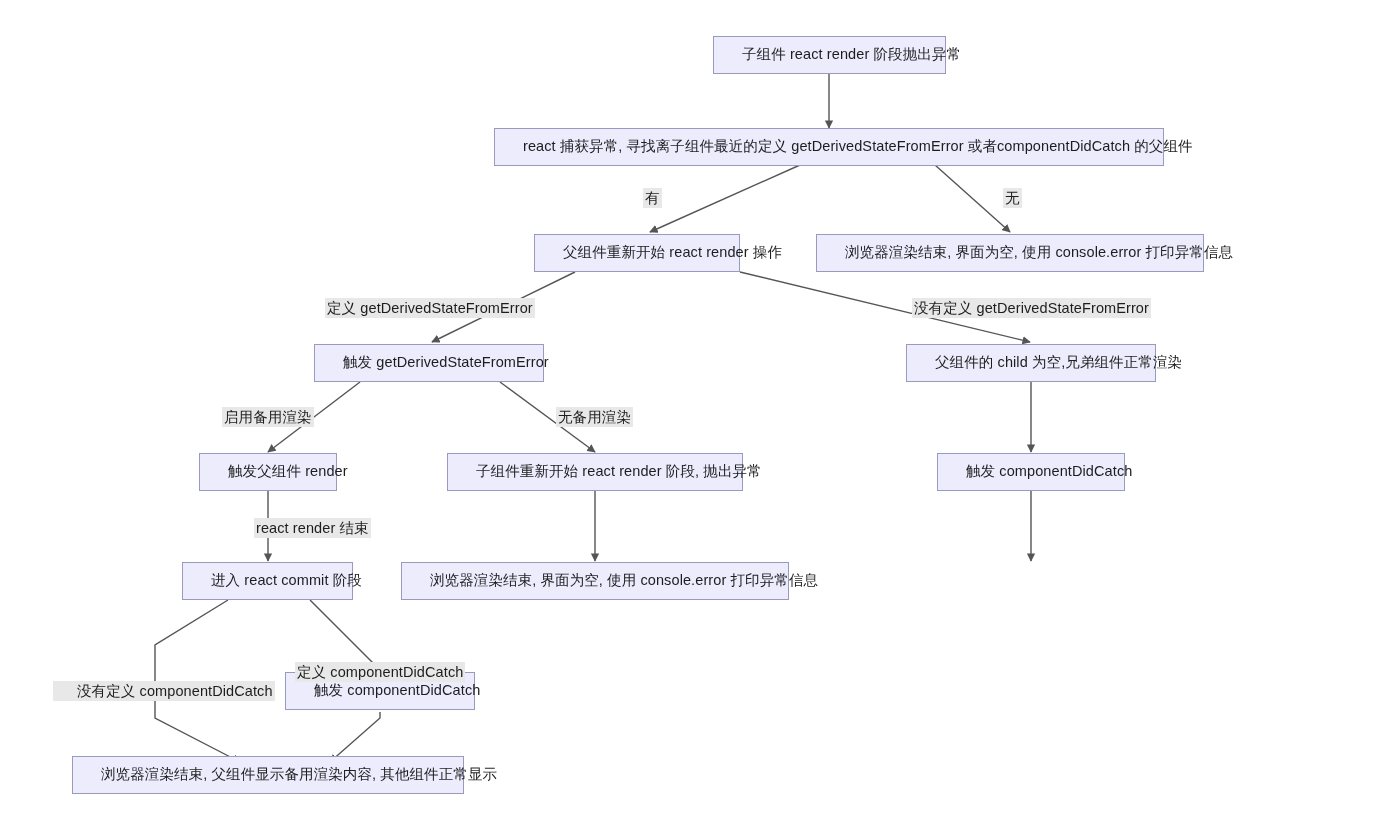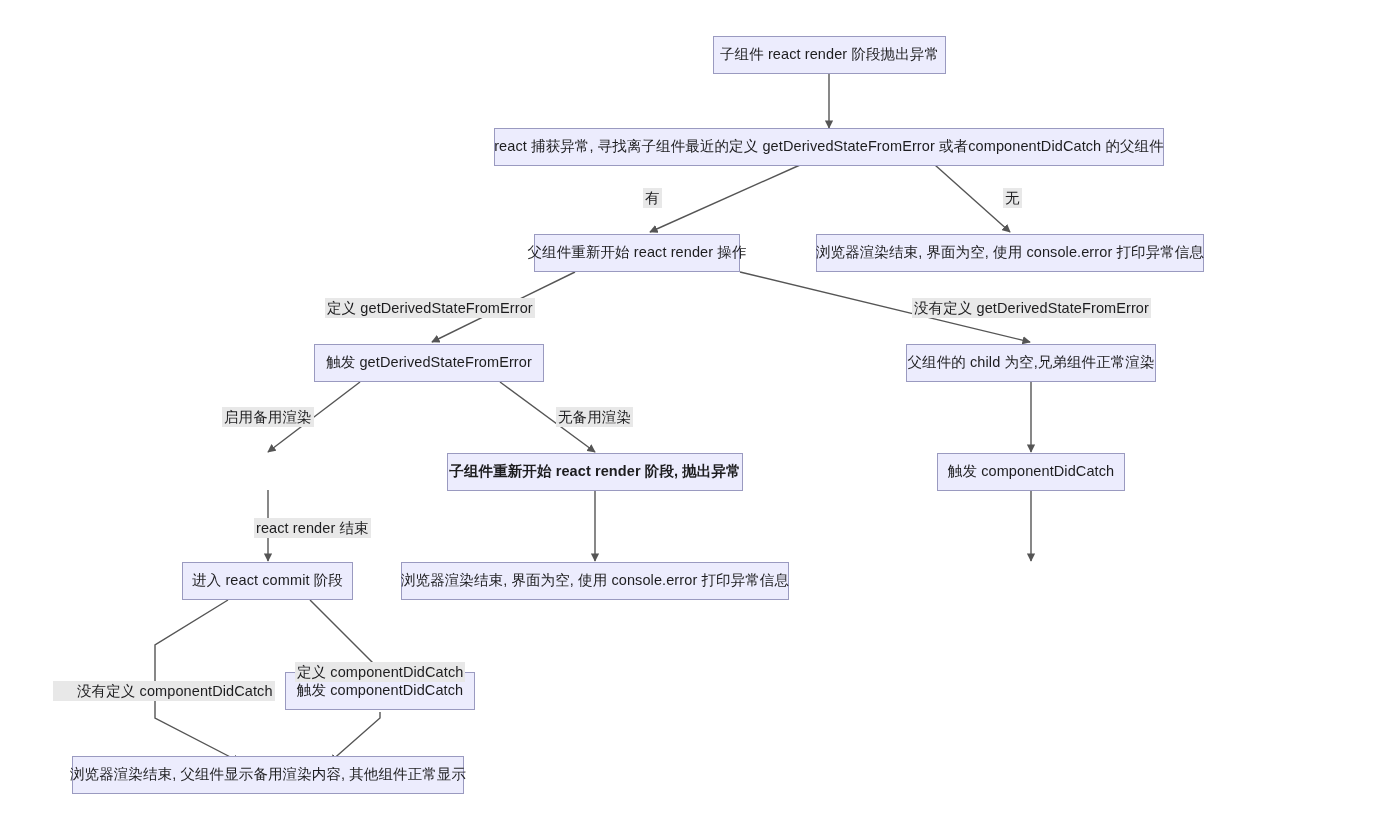--- a/index.html
+++ b/index.html
@@ -28,22 +28,21 @@
   .node {
     position: absolute;
     box-sizing: border-box;
     background: #ECECFD;
     border: 1px solid #9A9AC0;
     color: #1d1d1f;
     font-size: 14.5px;
     line-height: 1.2;
     display: flex;
     align-items: center;
-    justify-content: center;
-    padding: 0 14px;
+    padding: 0 28px;
     white-space: nowrap;
     letter-spacing: 0.1px;
   }
   .edge-label {
     position: absolute;
     box-sizing: border-box;
     background: #E8E8E8;
     color: #1d1d1f;
     font-size: 14.5px;
     line-height: 1.25;
@@ -112,22 +111,25 @@
   </div>
 
   <div class="node" style="left:314px; top:344px; width:230px; height:38px;">
     <span>触发 getDerivedStateFromError</span>
   </div>
 
   <div class="node" style="left:906px; top:344px; width:250px; height:38px;">
     <span>父组件的 child 为空,兄弟组件正常渲染</span>
   </div>
 
+  <div class="node" style="left:199px; top:453px; width:138px; height:38px;">
+    <span>触发父组件 render</span>
+  </div>
 
-  <div class="node" style="left:447px; top:453px; width:296px; height:38px;font-weight:bold;">
+  <div class="node" style="left:447px; top:453px; width:296px; height:38px;">
     <span>子组件重新开始 react render 阶段, 抛出异常</span>
   </div>
 
   <div class="node" style="left:937px; top:453px; width:188px; height:38px;">
     <span>触发 componentDidCatch</span>
   </div>
 
   <div class="node" style="left:182px; top:562px; width:171px; height:38px;">
     <span>进入 react commit 阶段</span>
   </div>

